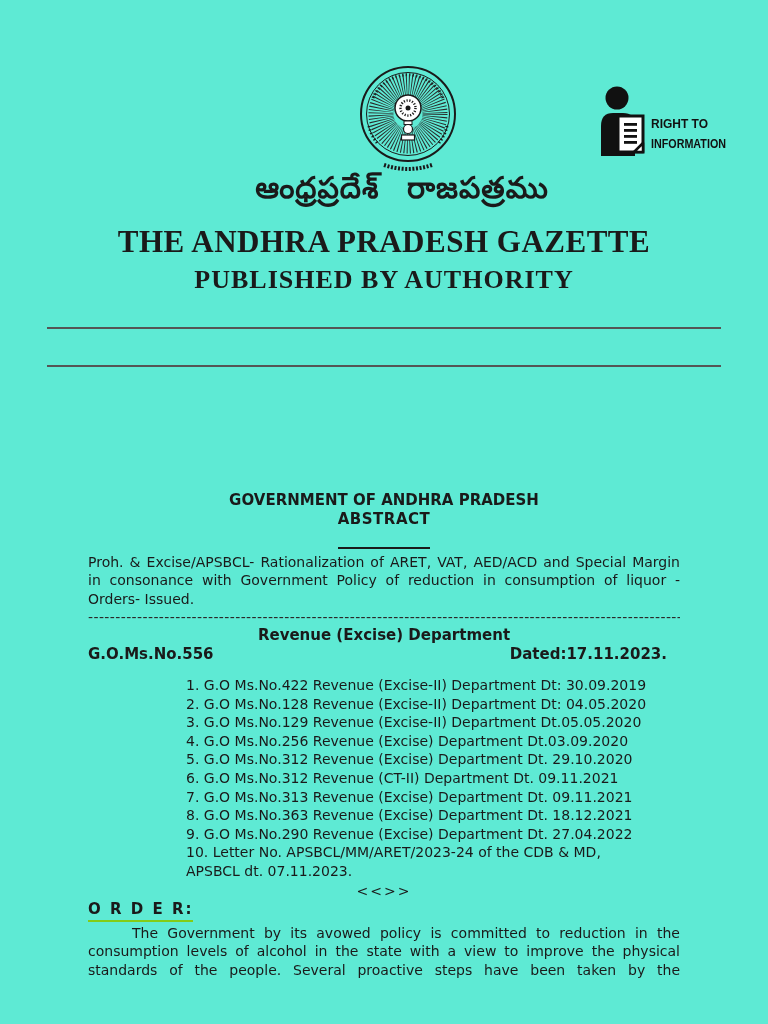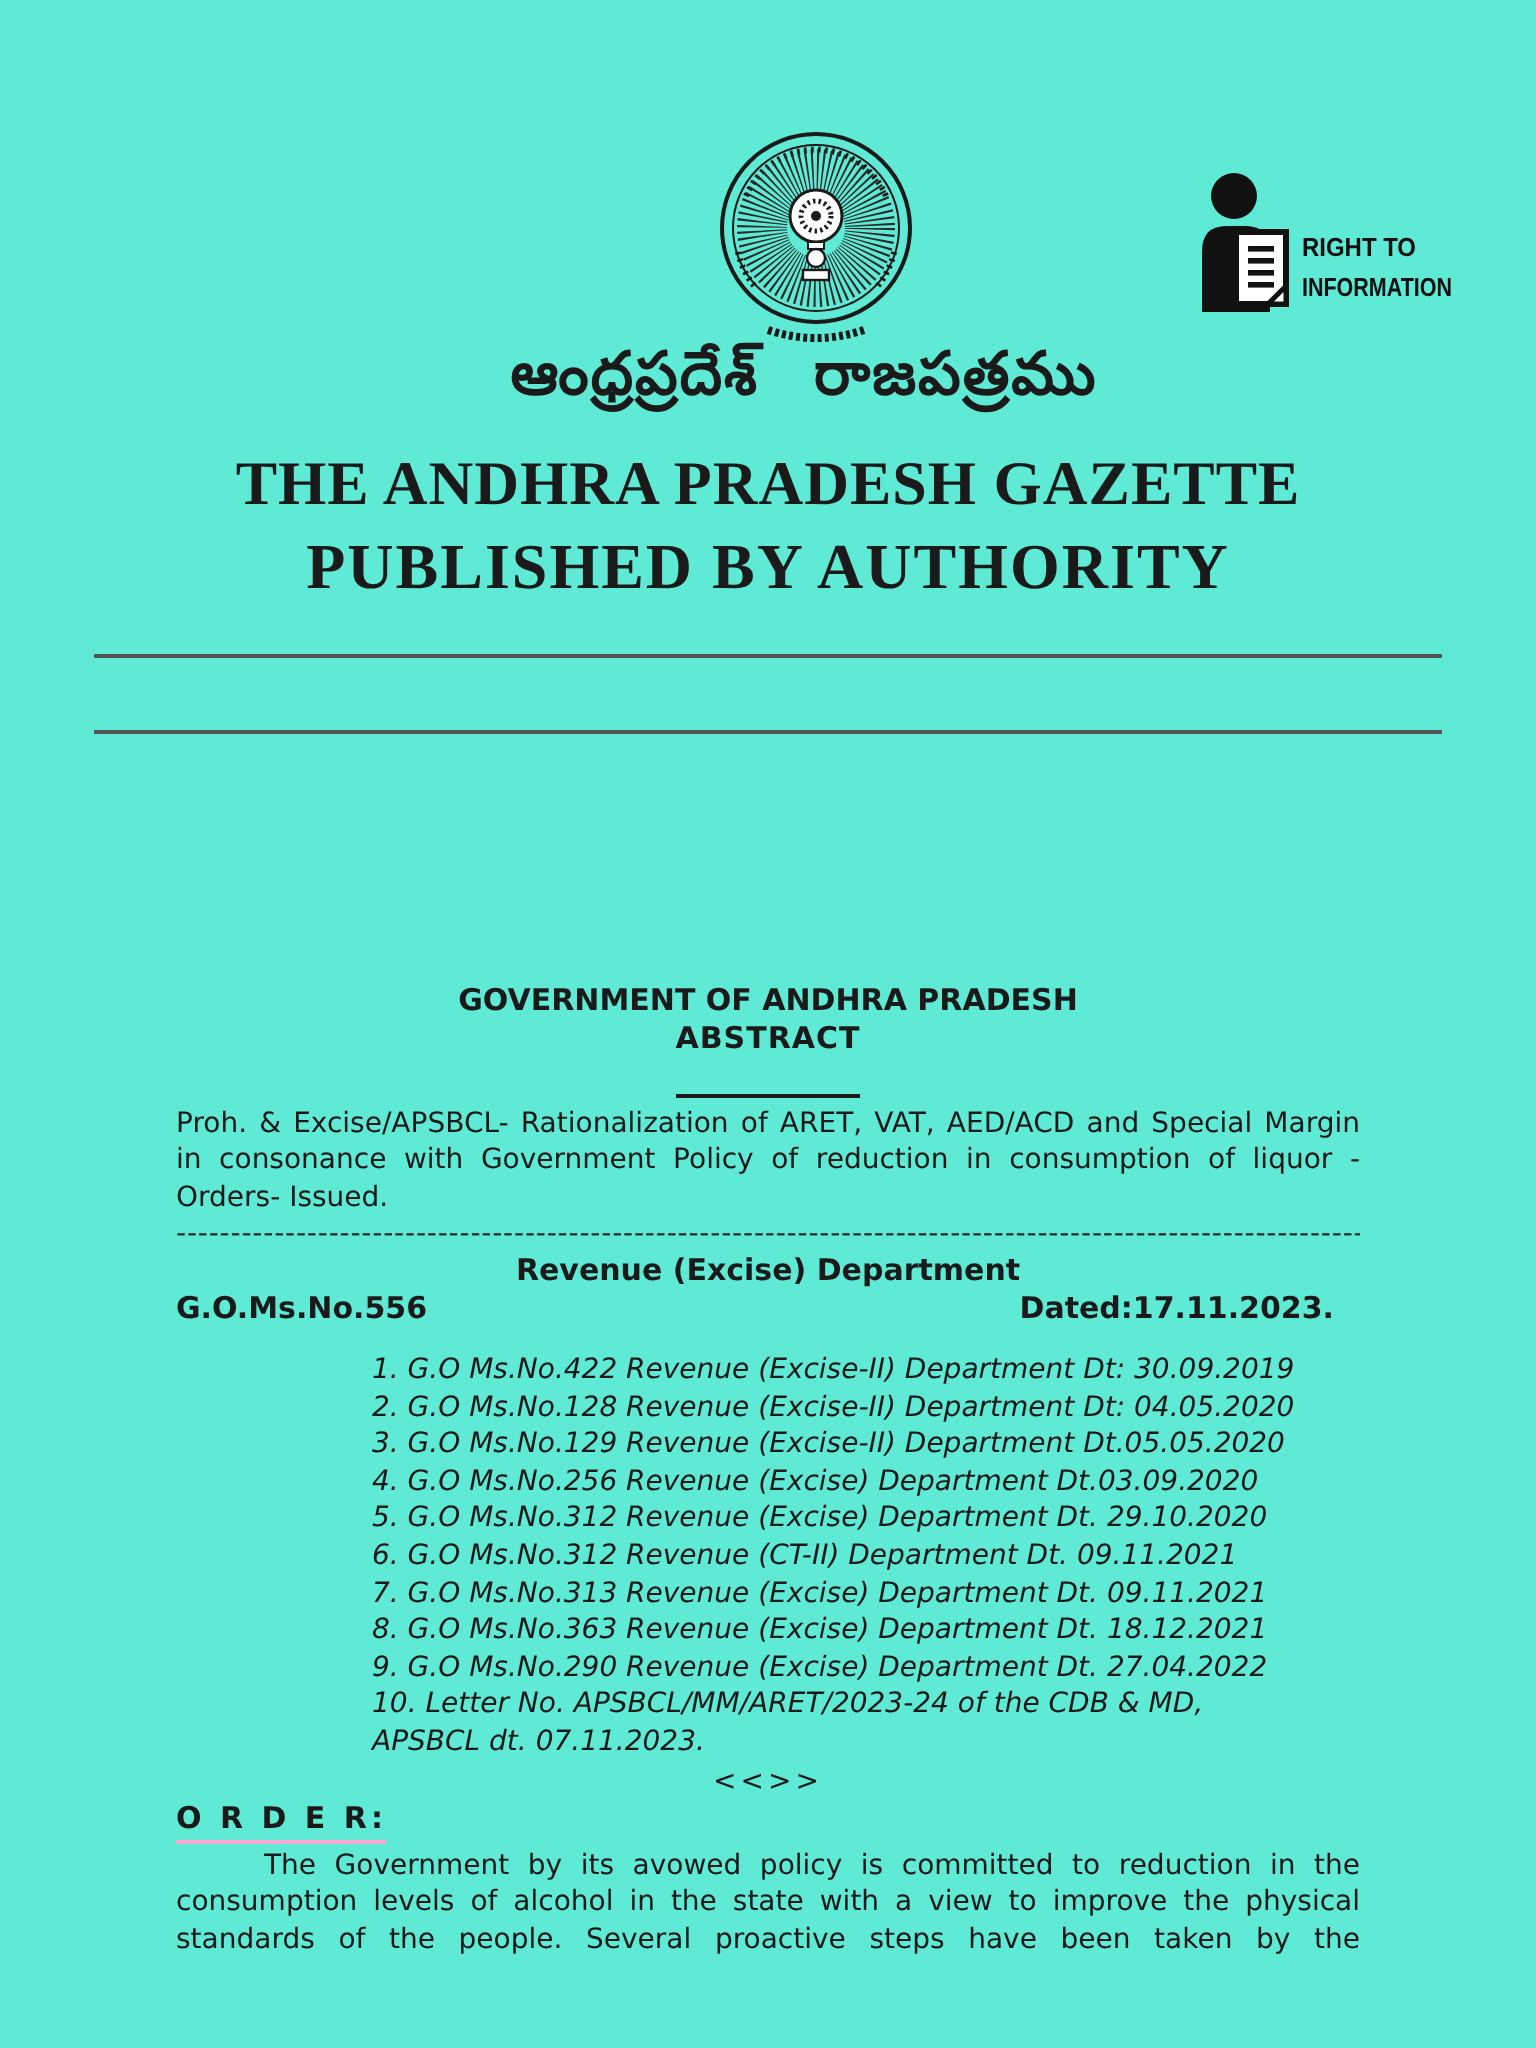--- a/index.html
+++ b/index.html
@@ -17,21 +17,21 @@
     font-size:30px;font-weight:bold;word-spacing:16px;letter-spacing:1px;
   }
   .gazette-title{
     position:absolute;top:224px;left:0;width:768px;text-align:center;
     font-family:"Liberation Serif","DejaVu Serif",serif;
     font-size:31px;font-weight:bold;letter-spacing:0.5px;
   }
   .published{
     position:absolute;top:265px;left:0;width:768px;text-align:center;
     font-family:"Liberation Serif","DejaVu Serif",serif;
-    font-size:32px;font-weight:bold;letter-spacing:1px;
+    font-size:26px;font-weight:bold;letter-spacing:1px;
   }
   .rule{position:absolute;left:47px;width:674px;height:2px;background:#555555;}
   .rule-1{top:327px;}
   .rule-2{top:365px;}
   
   .content{position:absolute;left:88px;top:459px;width:592px;font-size:14px;line-height:18.5px;}
   .center{text-align:center;}
   .bold{font-weight:bold;}
   .govt-heading{font-size:15px;line-height:18px;margin-top:32px;}
   .abstract-wrap{margin-top:1px;}
@@ -40,27 +40,27 @@
     border-bottom:2px solid #1a1a1a;padding-bottom:18px;letter-spacing:0.5px;
   }
   .abstract-para{margin:4px 0 0 0;text-align:justify;}
   .dashes{
     margin-top:0px;white-space:nowrap;overflow:hidden;width:592px;
     letter-spacing:0.4px;color:#2a2a2a;
   }
   .dept-heading{font-size:15px;line-height:18px;margin-top:-1px;}
   .go-row{display:flex;justify-content:space-between;font-size:15px;font-weight:bold;margin-top:1px;padding-right:13px;}
   .read-following{text-align:right;font-size:15px;font-weight:bold;padding-right:13px;}
-  .refs{margin-top:13px;margin-left:98px;width:500px;font-style:italic;}
+  .refs{margin-top:13px;margin-left:98px;width:500px;}
   .ref-line{white-space:nowrap;line-height:18.6px;}
   .section-mark{text-align:center;letter-spacing:2px;margin-top:1px;}
   .order-heading-wrap{margin-top:0px;}
   .order-heading{
     display:inline-block;font-size:15px;font-weight:bold;letter-spacing:2px;
-    border-bottom:2px solid #f9a8d4;padding-bottom:1px;
+    border-bottom:2px solid #84cc16;padding-bottom:1px;
   }
   .order-para{
     margin:2px 0 0 0;text-align:justify;text-align-last:justify;text-indent:44px;
   }
   .rti-text{font-family:"Liberation Sans","DejaVu Sans",sans-serif;}
 </style>
 </head>
 <body>
 
 <div class="page">

